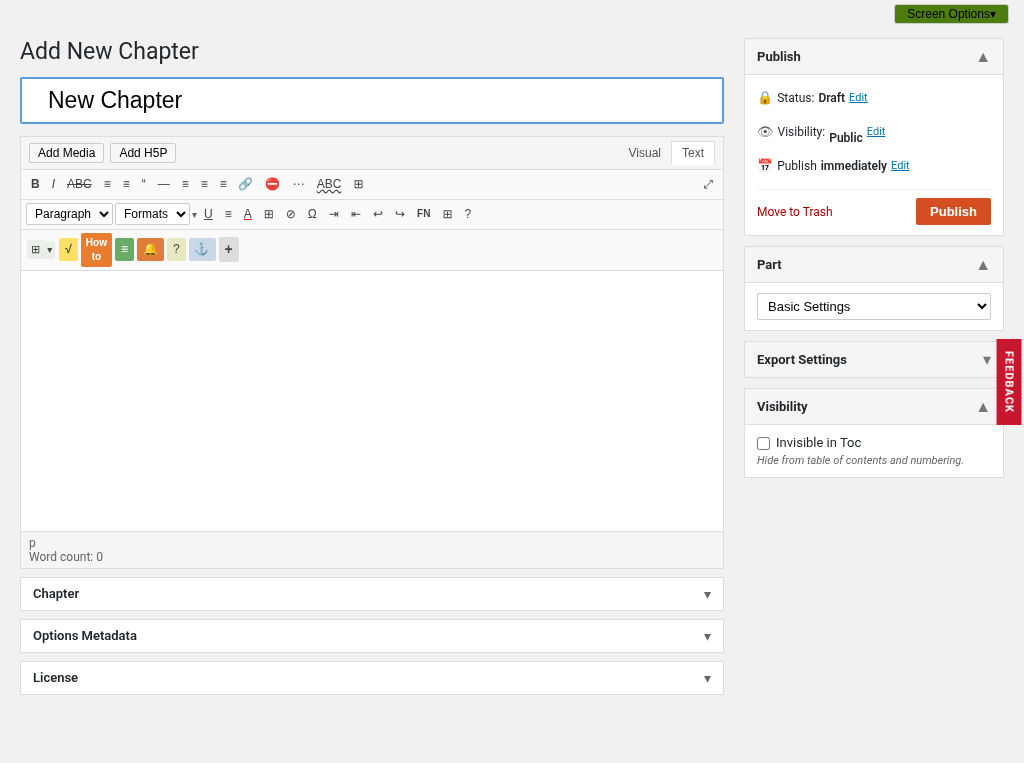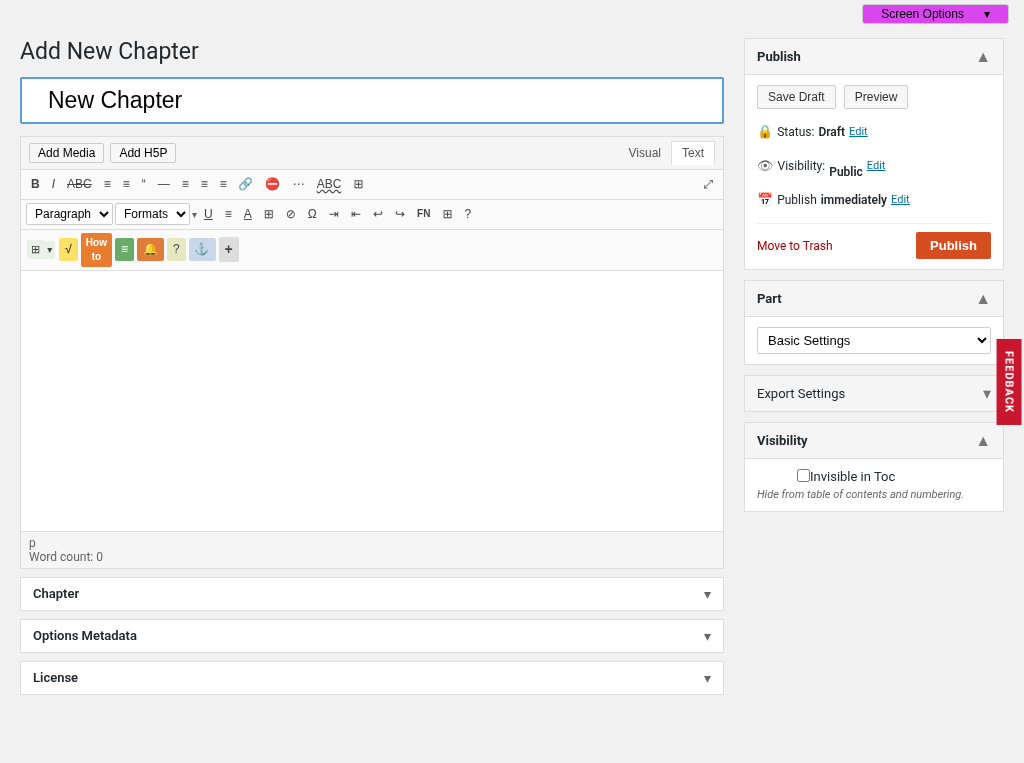--- a/index.html
+++ b/index.html
@@ -13,29 +13,29 @@
     
     .top-bar {
       display: flex;
       justify-content: flex-end;
       align-items: center;
       padding: 0 15px;
       height: 28px;
       background: #f1f1f1;
     }
     .screen-options-btn {
-      background: #d946ef;
+      background: #4d7c0f;
       border: 1px solid #ccc;
       border-radius: 3px;
-      padding: 2px 18px;
-      font-size: 12px;
-      cursor: pointer;
-      display: flex;
-      align-items: center;
-      gap: 20px;
+      padding: 2px 12px;
+      font-size: 12px;
+      cursor: pointer;
+      display: flex;
+      align-items: center;
+      gap: 0;
     }
 
     
     .page-wrap {
       display: flex;
       gap: 0;
       padding: 10px 20px 20px 20px;
     }
 
     
@@ -288,32 +288,32 @@
       display: flex;
       justify-content: space-between;
       align-items: center;
       padding: 8px 12px;
       background: #f5f5f5;
       cursor: pointer;
       user-select: none;
     }
     .collapsed-panel-header h3 {
       font-size: 13px;
-      font-weight: 400;
+      font-weight: 700;
     }
 
     
     .visibility-content {
       padding: 10px 12px;
     }
     .checkbox-row {
       display: flex;
-      align-items: flex-start;
+      align-items: flex-end;
+      gap: 6px;
       margin-bottom: 4px;
-      margin-left: 40px;
     }
     .vis-hint {
       font-size: 11px;
       color: #666;
       font-style: italic;
     }
 
     
     .feedback-tab {
       position: fixed;
@@ -464,24 +464,20 @@
   </div>
 
   <div class="sidebar-col">
 
     <div class="sidebar-panel">
       <div class="sidebar-panel-header">
         <h3>Publish</h3>
         <span class="collapse-arrow">▲</span>
       </div>
       <div class="sidebar-panel-body">
-        <div class="publish-btns">
-          <button class="btn-save-draft">Save Draft</button>
-          <button class="btn-preview">Preview</button>
-        </div>
         <div class="publish-meta">
           <div class="publish-meta-row">
             <span class="meta-icon">🔒</span>
             <span>Status:</span>
             <span style="font-weight:600;">Draft</span>
             <a class="edit-link">Edit</a>
           </div>
           <div class="publish-meta-row">
             <span class="meta-icon">👁</span>
             <span>Visibility:</span>

